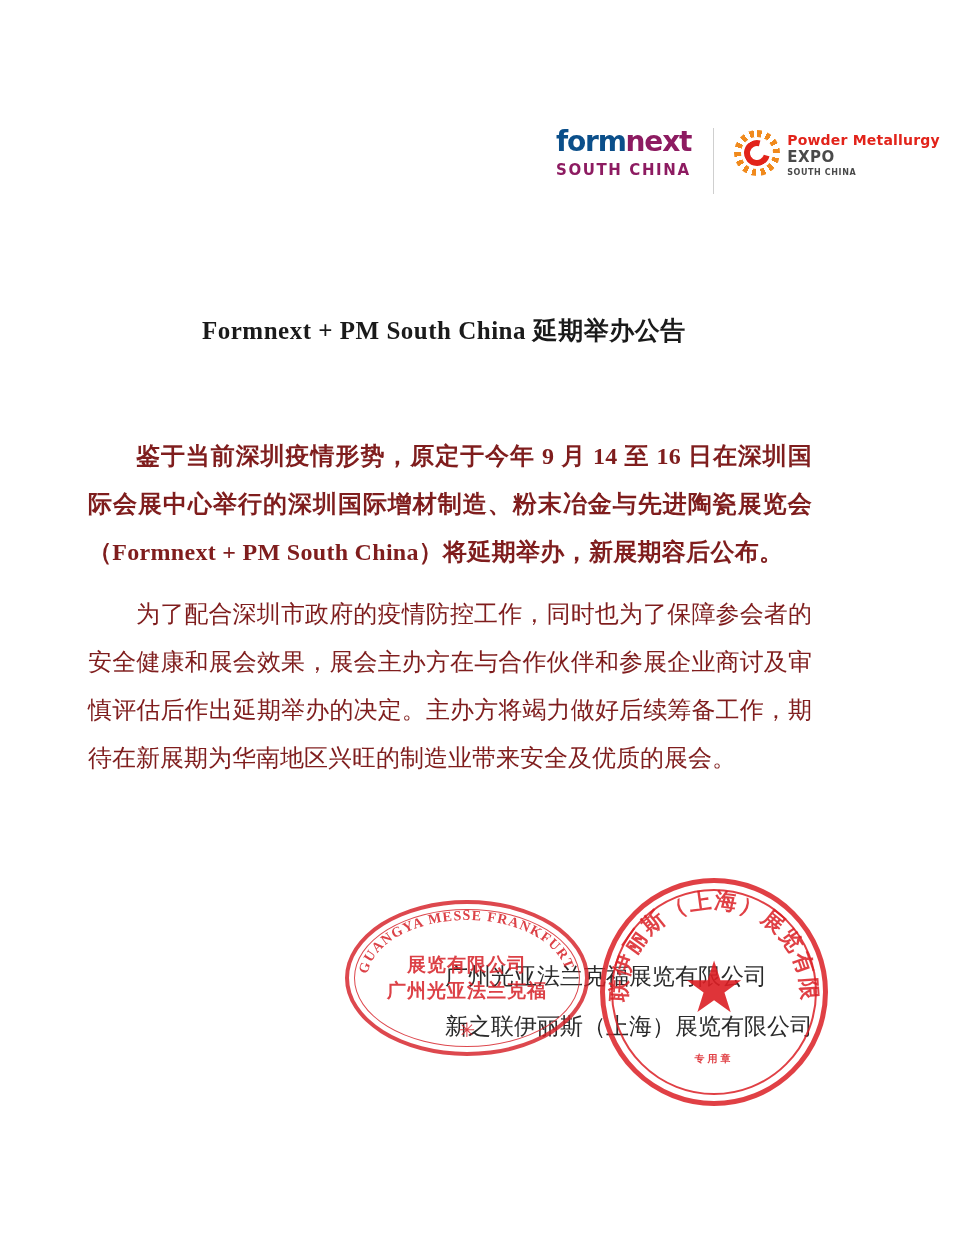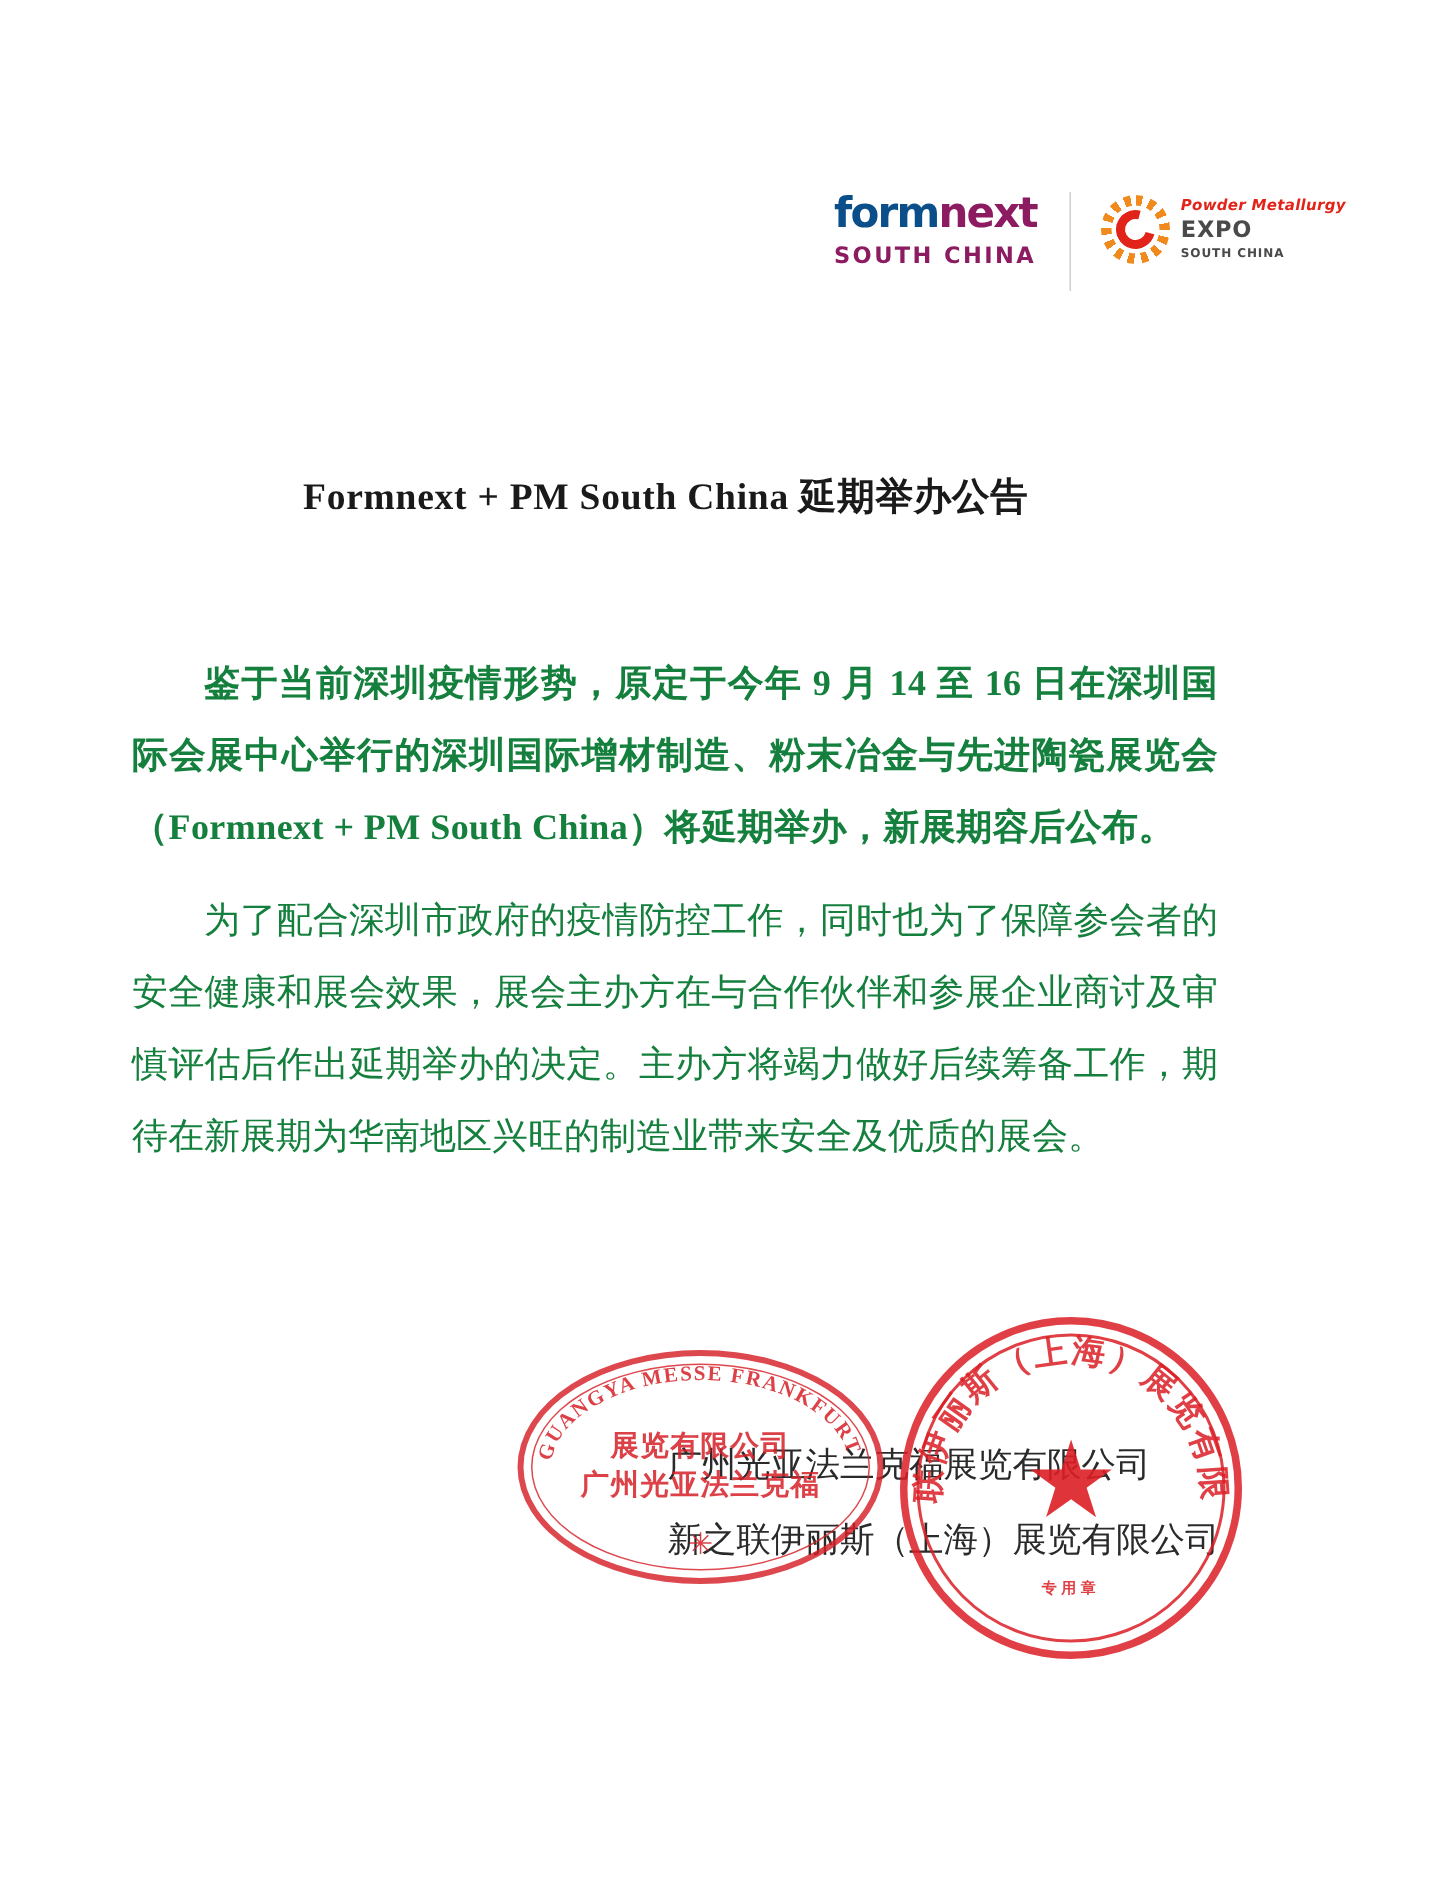--- a/index.html
+++ b/index.html
@@ -87,25 +87,24 @@
     transform: rotate(-30deg);
   }
   .pm-text {
     display: flex;
     flex-direction: column;
     line-height: 1.15;
     padding-top: 4px;
   }
   .pm-text .pm-l1 {
     font-family: "DejaVu Sans", sans-serif;
-    font-size: 10px;
+    font-size: 14px;
     font-weight: bold;
     color: #e2231a;
     letter-spacing: .2px;
-    font-style: italic;
   }
   .pm-text .pm-l2 {
     font-family: "DejaVu Sans", sans-serif;
     font-size: 15px;
     font-weight: bold;
     color: #4a4a4a;
     letter-spacing: .5px;
     margin-top: 1px;
   }
   .pm-text .pm-l3 {
@@ -138,21 +137,21 @@
     width: 724px;
   }
   .para {
     font-family: "Liberation Serif", serif;
     font-size: 24px;
     line-height: 48px;
     text-align: justify;
     text-justify: inter-ideograph;
     text-indent: 2em;
     margin: 0 0 14px 0;
-    color: #15803d;
+    color: #7f1d1d;
   }
   .para.lead {
     font-weight: bold;
     letter-spacing: .3px;
   }
 
   
   .sign-block {
     position: absolute;
     top: 952px;

